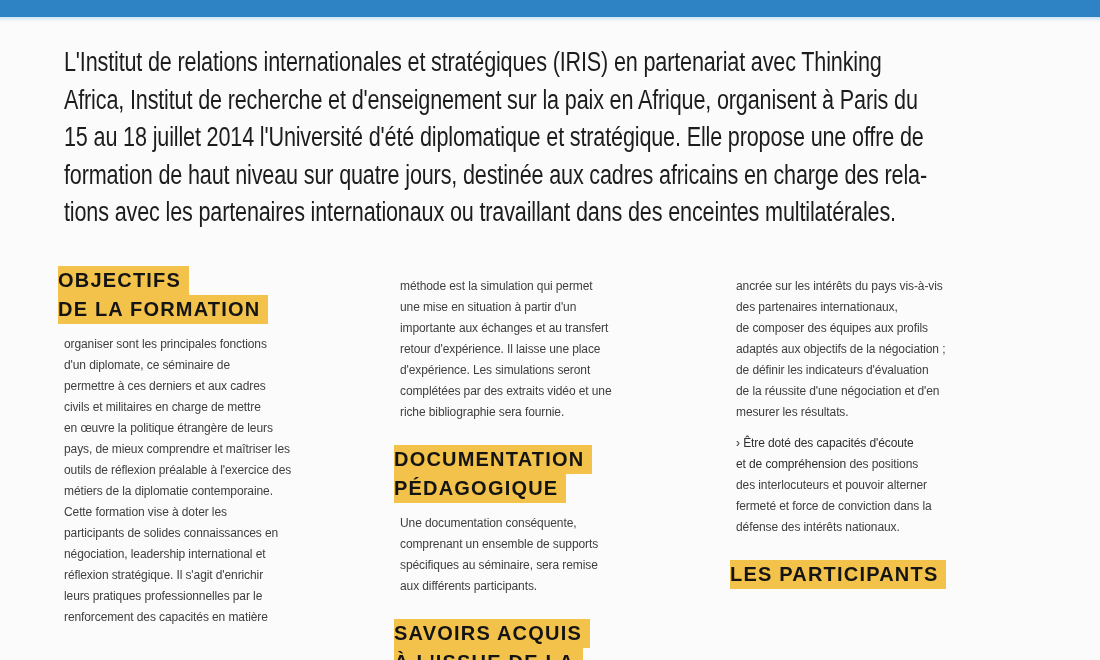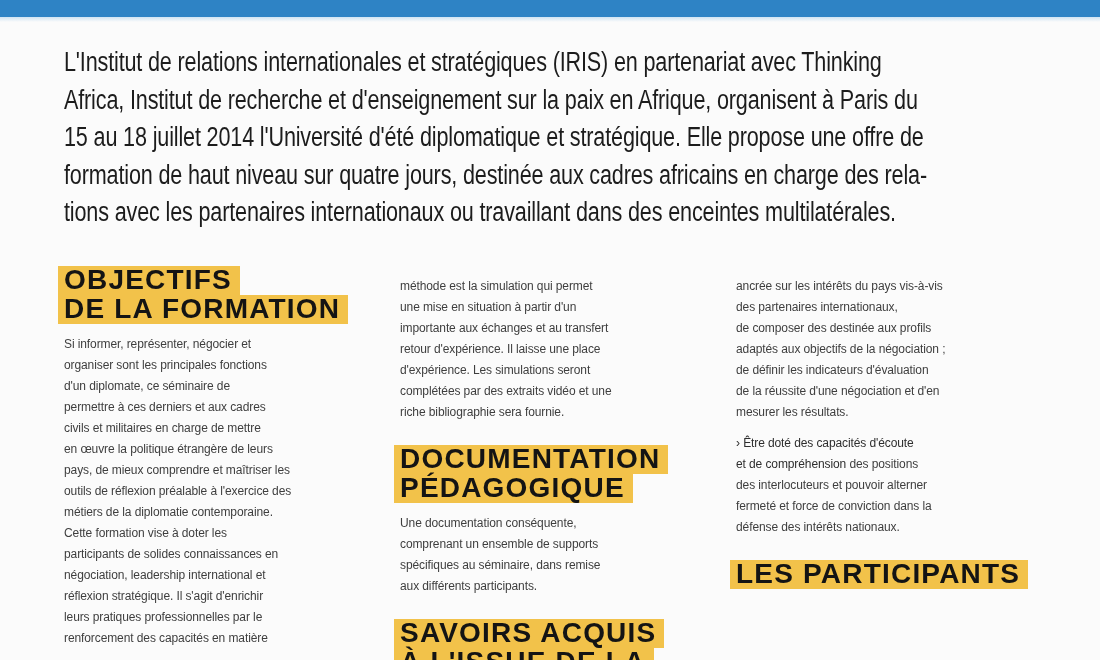--- a/index.html
+++ b/index.html
@@ -35,23 +35,23 @@
   }
   .tline{white-space:nowrap;}
   .b{font-weight:normal;color:#2e2e2e;}
   .hblock{margin:22px 0 10px 0;}
   .hblock:first-child{margin-top:0;}
   .hl-line{height:29px;}
   .hl{
     display:inline-block;
     background:var(--hl,#f2c24a);
     color:var(--heading-text,#141414);
-    font-weight:700;font-size:28px;line-height:26px;
+    font-weight:700;font-size:20px;line-height:26px;
     letter-spacing:1.2px;white-space:nowrap;
-    padding:1px 8px 2px 6px;margin-left:-6px;
+    padding:1px 8px 2px 0;margin-left:-6px;
   }
 </style>
 </head>
 <body style="--bar: #2e83c5; --hl: #f2c24a; --page-bg: #fbfbfb; --intro-text: #1c1c1c; --body-text: #3e3e3e; --heading-text: #141414;">
 
 <div class="topbar"></div>
 <div class="topbar-fade"></div>
 
 <div class="intro">L'Institut de relations internationales et stratégiques (IRIS) en partenariat avec Thinking
 Africa, Institut de recherche et d'enseignement sur la paix en Afrique, organisent à Paris du
@@ -59,21 +59,20 @@
 formation de haut niveau sur quatre jours, destinée aux cadres africains en charge des rela-
 tions avec les partenaires internationaux ou travaillant dans des enceintes multilatérales.</div>
 
 <div class="columns">
     <div class="col">
       <div class="hblock">
         <div class="hl-line"><span class="hl">OBJECTIFS</span></div>
         <div class="hl-line"><span class="hl">DE LA FORMATION</span></div>
       </div>
       <div class="para">
-        <div class="tline"><span>Si informer, représenter, négocier et</span></div>
         <div class="tline"><span>organiser sont les principales fonctions</span></div>
         <div class="tline"><span>d'un diplomate, ce séminaire de</span></div>
         <div class="tline"><span>permettre à ces derniers et aux cadres</span></div>
         <div class="tline"><span>civils et militaires en charge de mettre</span></div>
         <div class="tline"><span>en œuvre la politique étrangère de leurs</span></div>
         <div class="tline"><span>pays, de mieux comprendre et maîtriser les</span></div>
         <div class="tline"><span>outils de réflexion préalable à l'exercice des</span></div>
         <div class="tline"><span>métiers de la diplomatie contemporaine.</span></div>
         <div class="tline"><span>Cette formation vise à doter les</span></div>
         <div class="tline"><span>participants de solides connaissances en</span></div>
@@ -93,33 +92,33 @@
         <div class="tline"><span>complétées par des extraits vidéo et une</span></div>
         <div class="tline"><span>riche bibliographie sera fournie.</span></div>
       </div>
       <div class="hblock">
         <div class="hl-line"><span class="hl">DOCUMENTATION</span></div>
         <div class="hl-line"><span class="hl">PÉDAGOGIQUE</span></div>
       </div>
       <div class="para">
         <div class="tline"><span>Une documentation conséquente,</span></div>
         <div class="tline"><span>comprenant un ensemble de supports</span></div>
-        <div class="tline"><span>spécifiques au séminaire, dans remise</span></div>
+        <div class="tline"><span>spécifiques au séminaire, sera remise</span></div>
         <div class="tline"><span>aux différents participants.</span></div>
       </div>
       <div class="hblock">
         <div class="hl-line"><span class="hl">SAVOIRS ACQUIS</span></div>
         <div class="hl-line"><span class="hl">À L'ISSUE DE LA</span></div>
       </div>
     </div>
     <div class="col">
       <div class="para">
         <div class="tline"><span>ancrée sur les intérêts du pays vis-à-vis</span></div>
         <div class="tline"><span>des partenaires internationaux,</span></div>
-        <div class="tline"><span>de composer des destinée aux profils</span></div>
+        <div class="tline"><span>de composer des équipes aux profils</span></div>
         <div class="tline"><span>adaptés aux objectifs de la négociation ;</span></div>
         <div class="tline"><span>de définir les indicateurs d'évaluation</span></div>
         <div class="tline"><span>de la réussite d'une négociation et d'en</span></div>
         <div class="tline"><span>mesurer les résultats.</span></div>
       </div>
       <div class="para">
         <div class="tline"><span class="b">› Être doté des capacités d'écoute</span></div>
         <div class="tline"><span class="b">et de compréhension</span><span> des positions</span></div>
         <div class="tline"><span>des interlocuteurs et pouvoir alterner</span></div>
         <div class="tline"><span>fermeté et force de conviction dans la</span></div>

